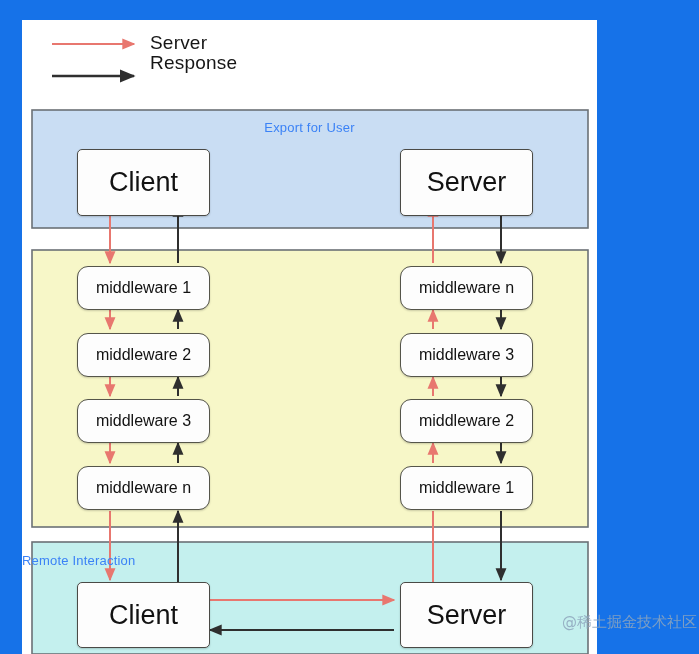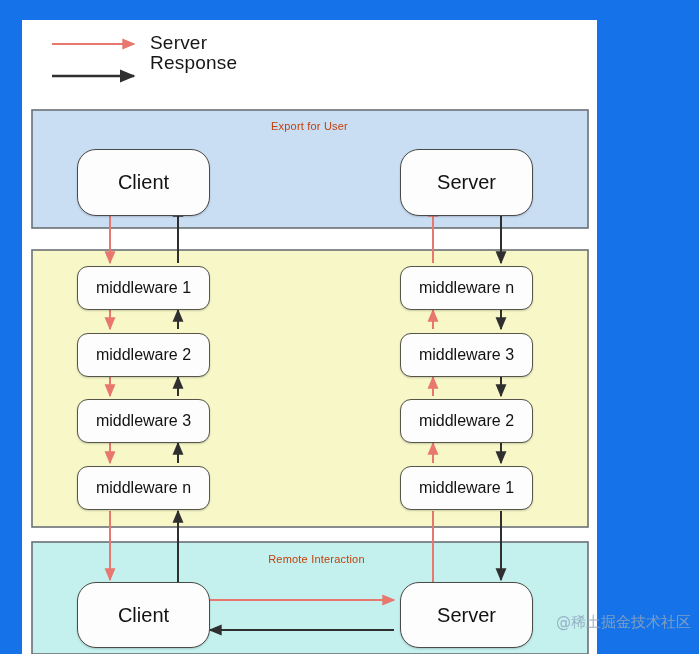--- a/index.html
+++ b/index.html
@@ -30,22 +30,22 @@
   }
   svg.diagram {
     position: absolute;
     left: 0;
     top: 0;
     width: 575px;
     height: 634px;
   }
   .panel-label {
     position: absolute;
-    font-size: 11px;
-    color: #c2410c;
+    font-size: 13px;
+    color: #3b82f6;
     white-space: nowrap;
     letter-spacing: .2px;
   }
   .legend-label {
     position: absolute;
     font-size: 19px;
     color: #161616;
     white-space: nowrap;
     letter-spacing: .2px;
   }
@@ -55,30 +55,30 @@
     background: #fdfdfd;
     border: 1.6px solid #4a4a46;
     border-radius: 11px;
     display: flex;
     align-items: center;
     justify-content: center;
     color: #121212;
     box-shadow: 0 1px 2px rgba(0,0,0,0.18);
   }
   .node.big {
-    border-radius: 19px;
-    font-size: 20px;
+    border-radius: 5px;
+    font-size: 27px;
   }
   .node.mw {
     font-size: 16px;
     border-color: #55554a;
   }
   .watermark {
     position: absolute;
-    right: 8px;
+    right: 2px;
     bottom: 22px;
     font-size: 15px;
     color: #8fa6bd;
     opacity: .85;
     white-space: nowrap;
     font-family: "DejaVu Sans", sans-serif;
   }
 </style>
 </head>
 <body>
@@ -128,21 +128,21 @@
       <line x1="479" y1="491" x2="479" y2="560" stroke="#2f2f2f" stroke-width="2" marker-end="url(#arr-black)"></line>
 
       <line x1="188" y1="580" x2="372" y2="580" stroke="#e8776f" stroke-width="2" marker-end="url(#arr-red)"></line>
       <line x1="372" y1="610" x2="188" y2="610" stroke="#2f2f2f" stroke-width="2" marker-end="url(#arr-black)"></line>
     </svg>
 
     <div class="legend-label" style="left:128px; top:12px;">Server</div>
     <div class="legend-label" style="left:128px; top:32px;">Response</div>
 
     <div class="panel-label" style="left:0; top:100px; width:575px; text-align:center;">Export for User</div>
-    <div class="panel-label" style="left:0; top:533px; width:575px; text-align:center;padding-left:7px;">Remote Interaction</div>
+    <div class="panel-label" style="left:0; top:533px; width:575px; text-align:left;">Remote Interaction</div>
 
     <div class="node big" style="left:55px; top:129px; width:133px; height:67px;">Client</div>
     <div class="node big" style="left:378px; top:129px; width:133px; height:67px;">Server</div>
 
     <div class="node mw" style="left:55px; top:246px; width:133px; height:44px;">middleware 1</div>
     <div class="node mw" style="left:55px; top:313px; width:133px; height:44px;">middleware 2</div>
     <div class="node mw" style="left:55px; top:379px; width:133px; height:44px;">middleware 3</div>
     <div class="node mw" style="left:55px; top:446px; width:133px; height:44px;">middleware n</div>
 
     <div class="node mw" style="left:378px; top:246px; width:133px; height:44px;">middleware n</div>

